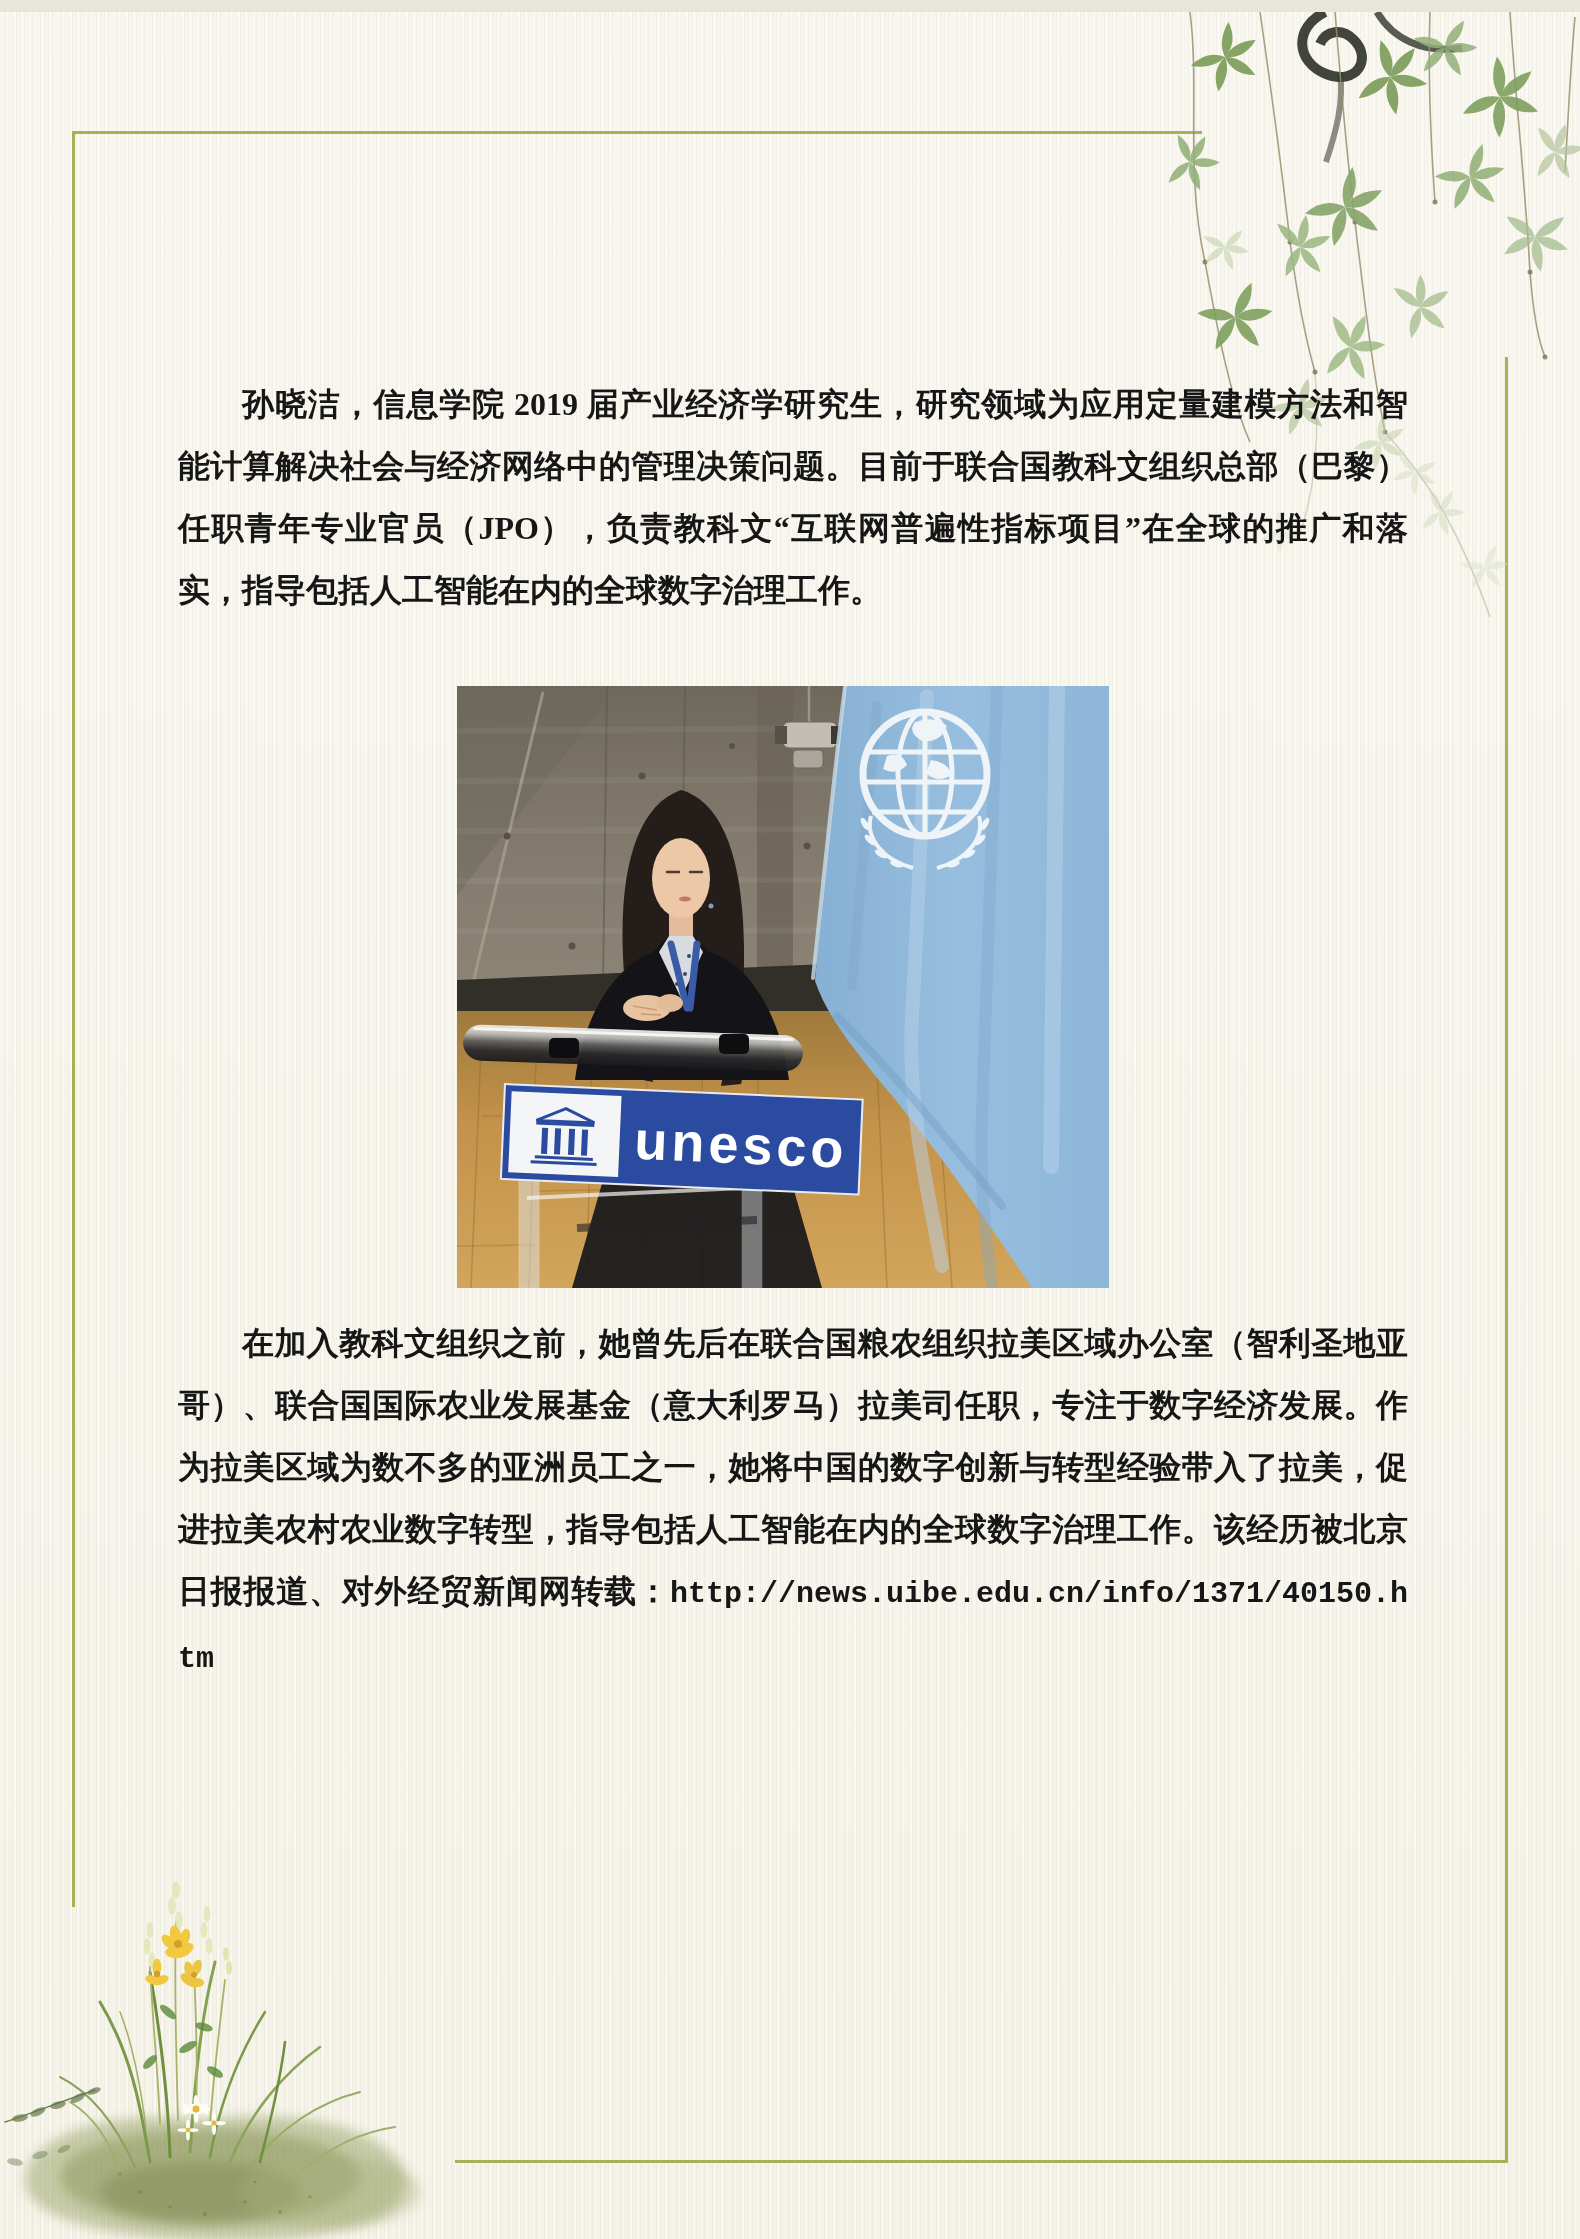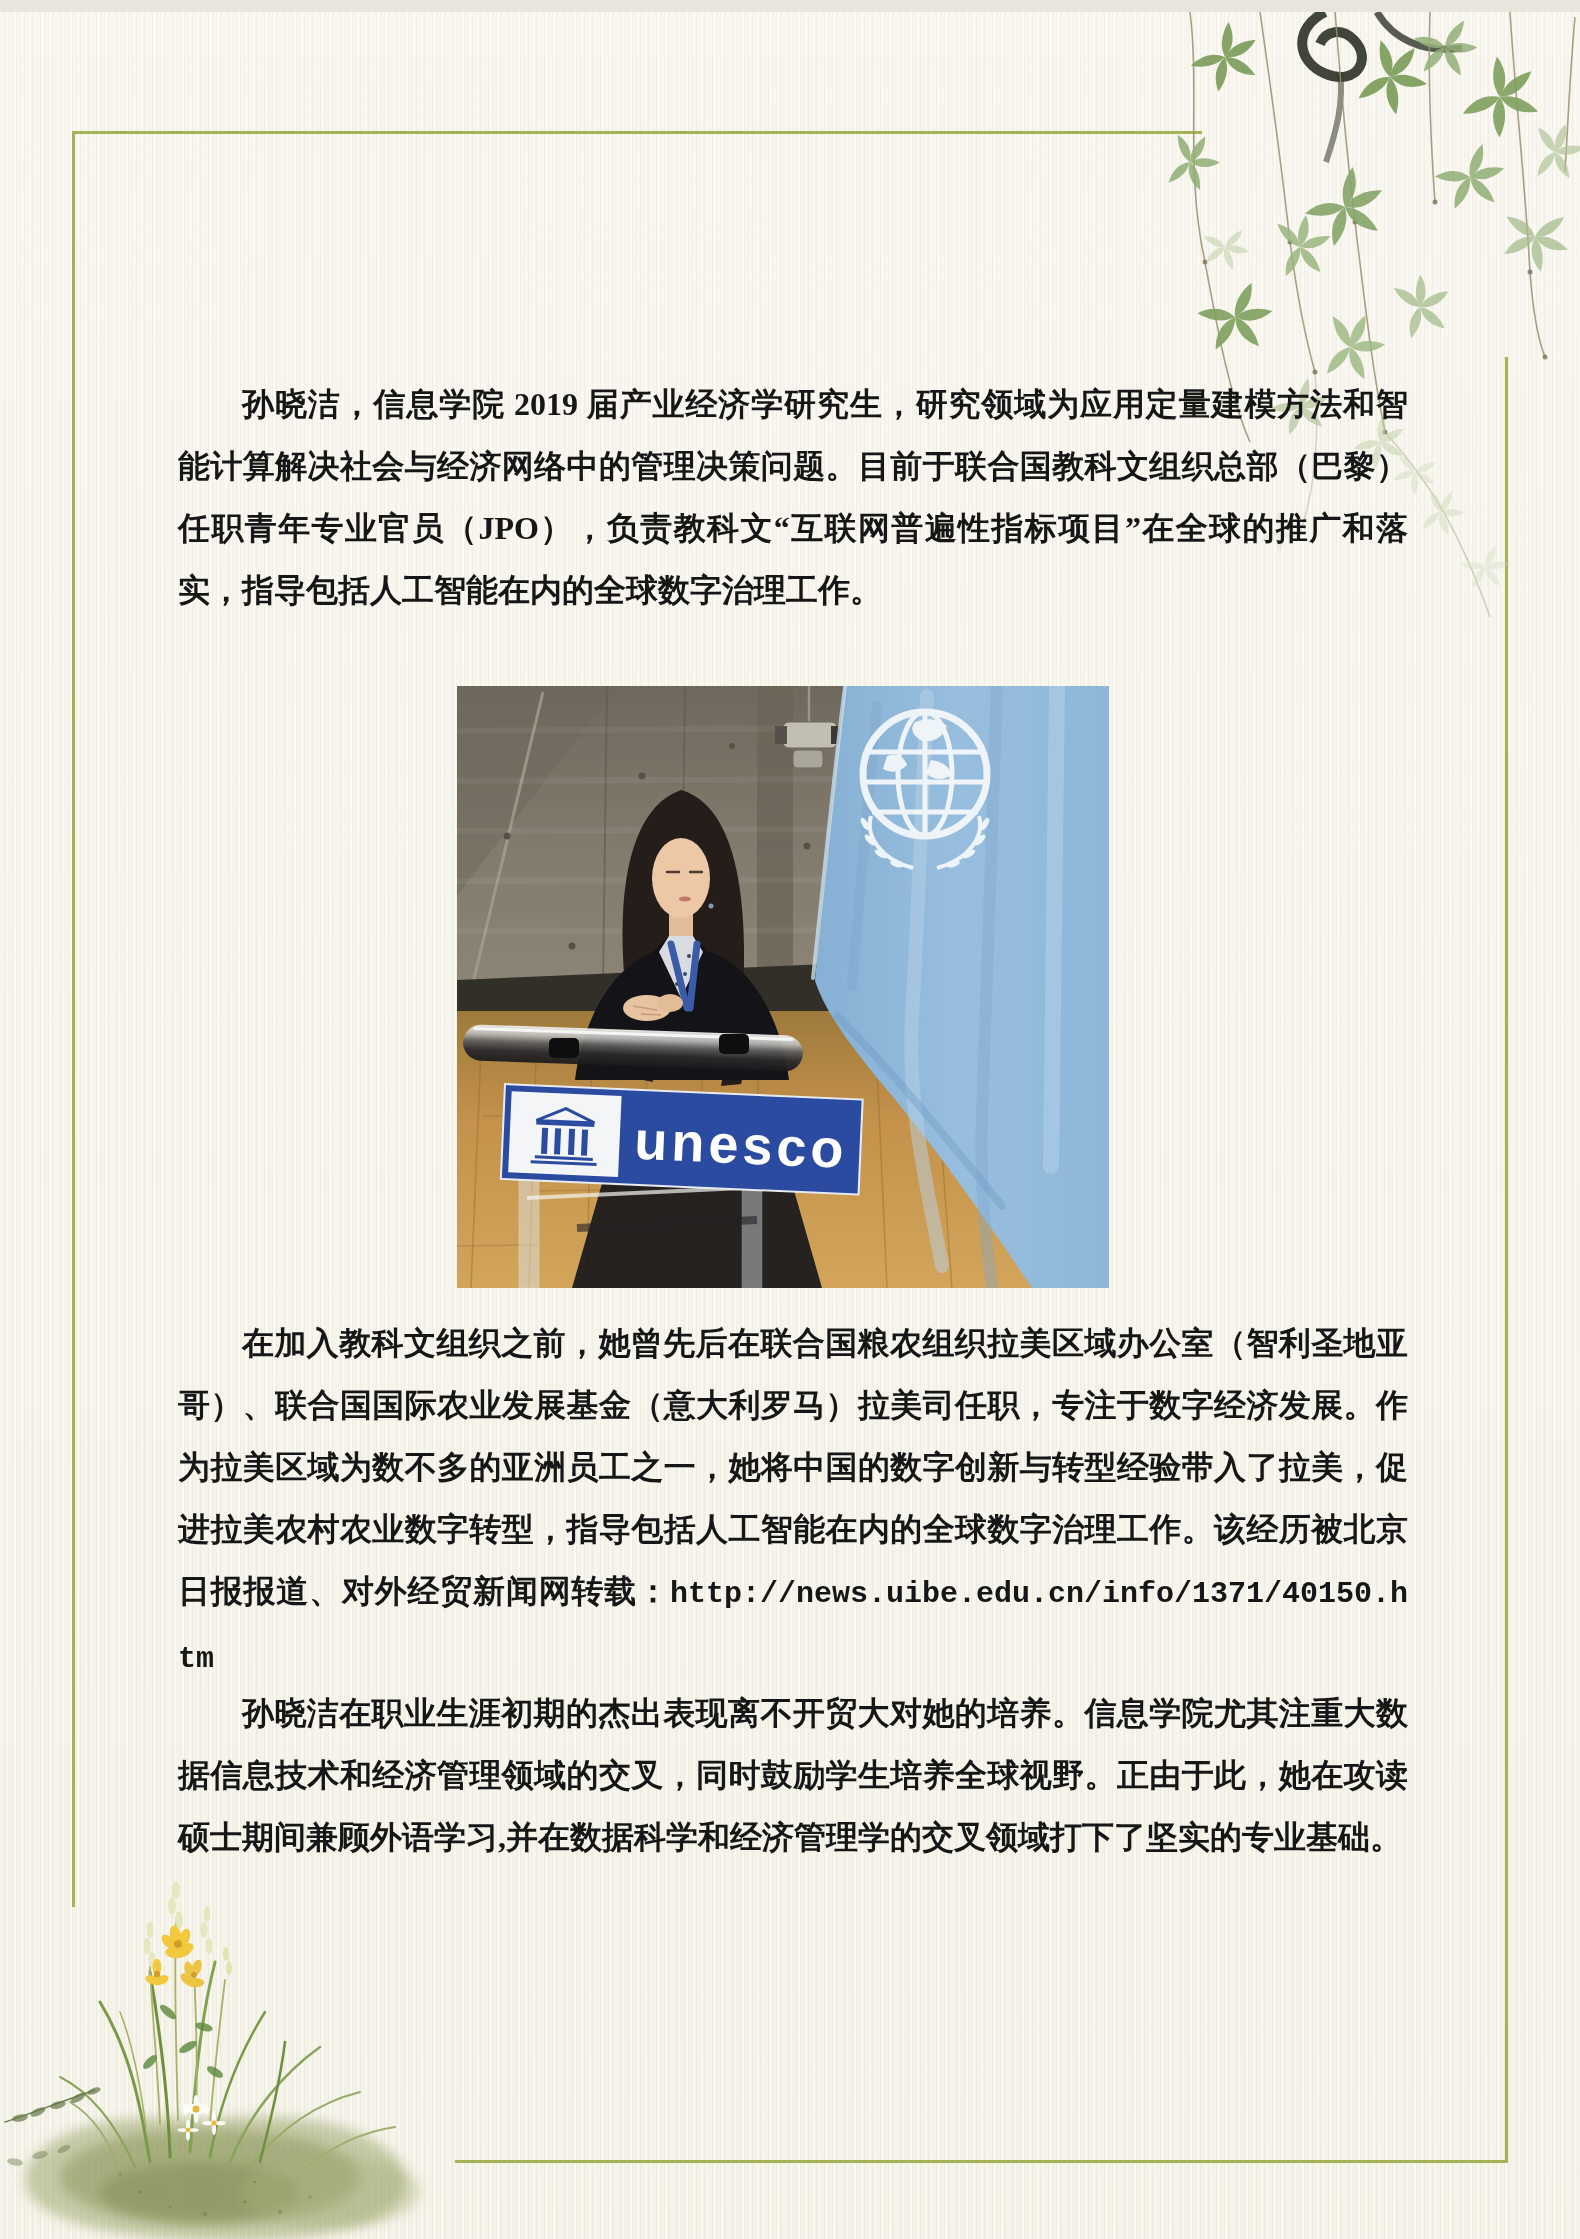--- a/index.html
+++ b/index.html
@@ -428,15 +428,14 @@
             <rect x="-5" y="53" width="66" height="3"></rect>
           </g>
           <text x="132" y="69" font-family="Liberation Sans, sans-serif" font-size="54" font-weight="bold" fill="#ffffff" letter-spacing="4">unesco</text>
         </g>
       </g>
     </svg>
   </figure>
 
   <p class="para para-2"><span>在加入教科文组织之前，她曾先后在联合国粮农组织拉美区域办公室（智利圣地亚哥）、联合国国际农业发展基金（意大利罗马）拉美司任职，专注于数字经济发展。作为拉美区域为数不多的亚洲员工之一，她将中国的数字创新与转型经验带入了拉美，促进拉美农村农业数字转型，指导包括人工智能在内的全球数字治理工作。该经历被北京日报报道、对外经贸新闻网转载：</span><span class="url">http://news.uibe.edu.cn/info/1371/40150.htm</span></p>
 
-  <p class="para para-3">孙晓洁在职业生涯初期的杰出表现离不开贸大对她的培养。信息学院尤其注重大数据信息技术和经济管理领域的交叉，同时鼓励学生培养全球视野。正由于此，她在攻读硕士期间兼顾外语学习,并在数据科学和经济管理学的交叉领域打下了坚实的专业基础。</p>
 
 </div>
 
 </body></html>

